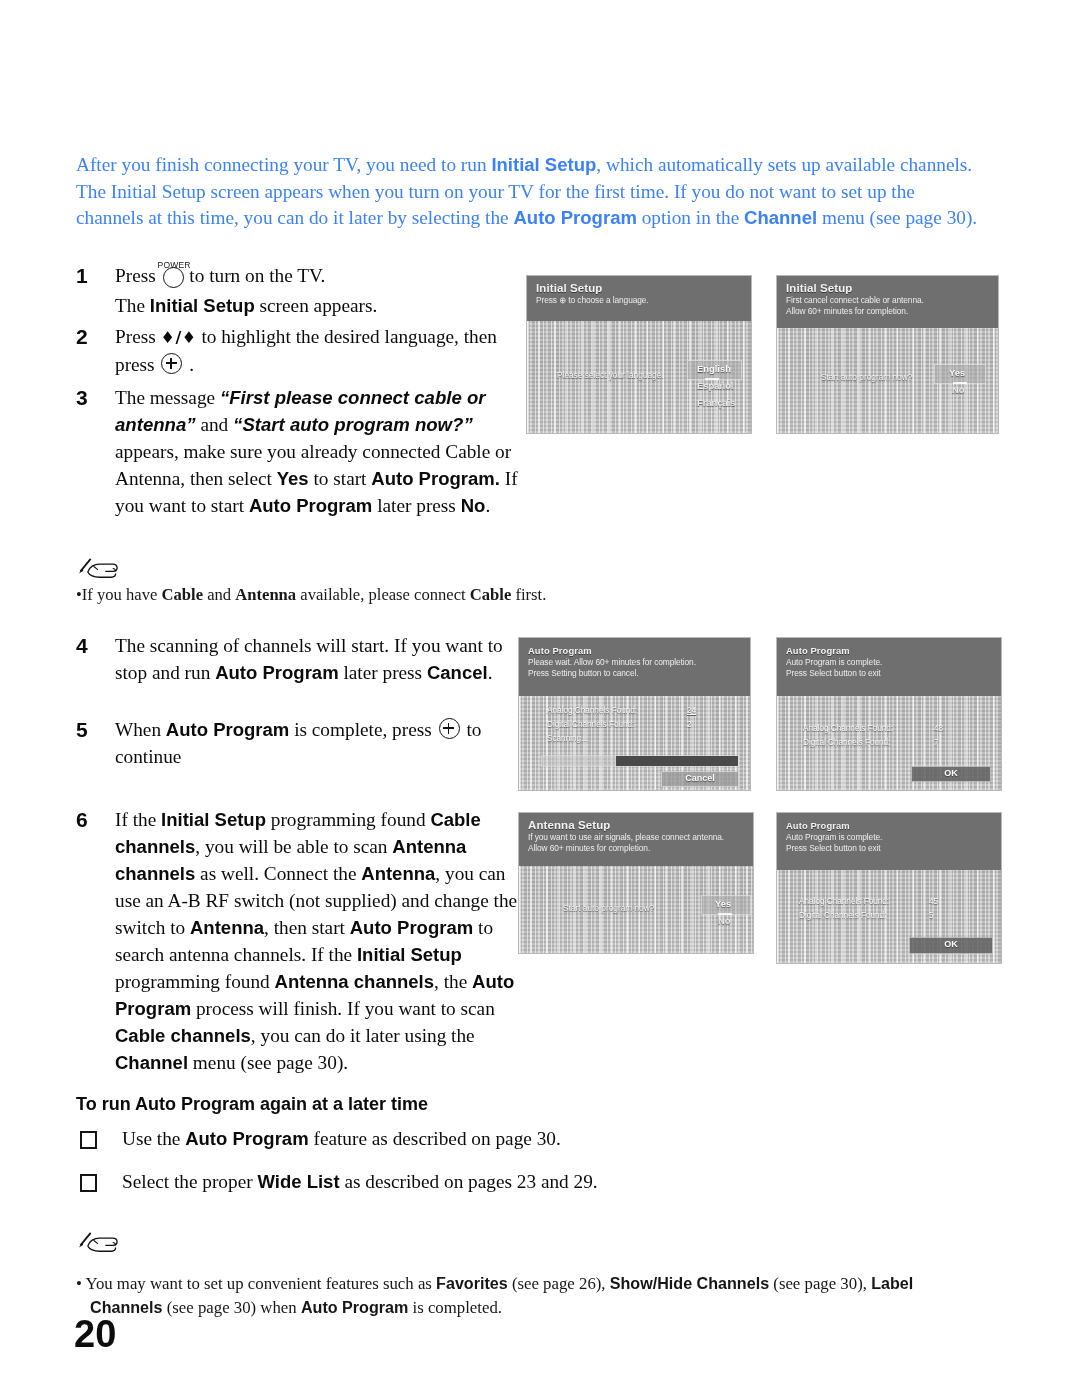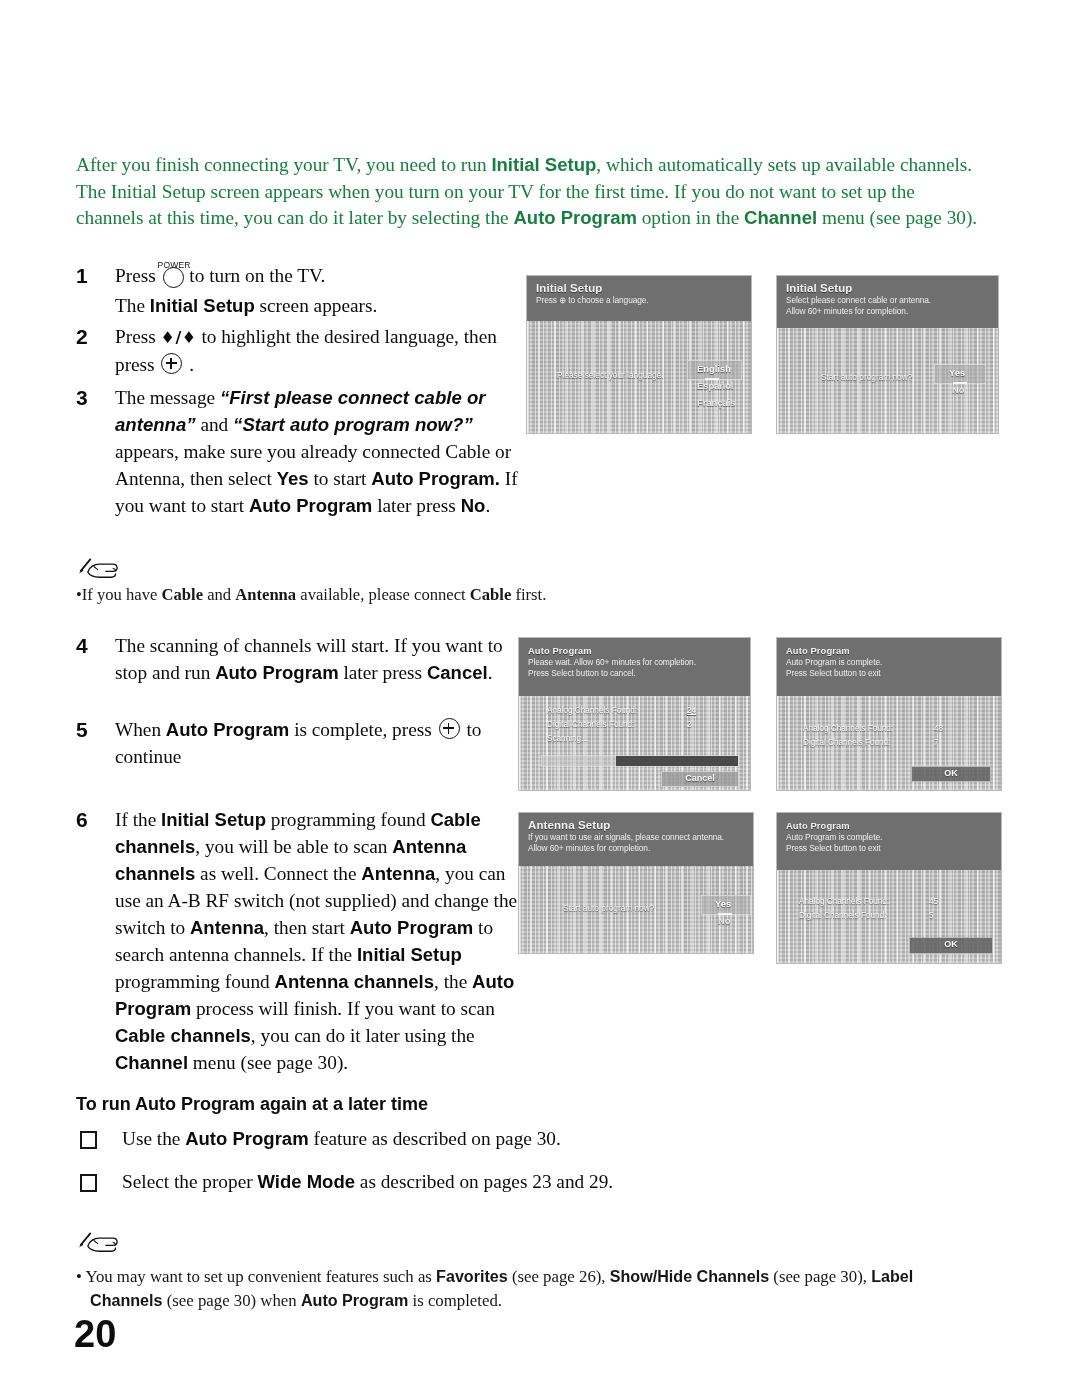--- a/index.html
+++ b/index.html
@@ -40,21 +40,21 @@
 
   
   .intro {
     position: absolute;
     left: 76px;
     top: 152px;
     width: 905px;
     font-size: 19.3px;
     line-height: 26.6px;
     text-align: left;
-    color: #15803d;
+    color: #3b82f6;
   }
   .intro b, .steps b, .bottom b, .footnote b {
     font-family: "Liberation Sans", sans-serif;
     font-weight: bold;
     font-size: 0.96em;
   }
 
   
   .steps {
     position: absolute;
@@ -410,34 +410,34 @@
 
   <div class="bottom" style="top:1094px;">
     <div class="sec-head">To run Auto Program again at a later time</div>
     <div class="sec-item">
       <span class="checkbox-glyph"></span><span>Use the </span><b>Auto Program</b><span> feature as described on page 30.</span>
     </div>
   </div>
 
   <div class="bottom" style="top:1169px;">
     <div class="sec-item">
-      <span class="checkbox-glyph"></span><span>Select the proper </span><b>Wide Mode</b><span> as described on pages 23 and 29.</span>
+      <span class="checkbox-glyph"></span><span>Select the proper </span><b>Wide List</b><span> as described on pages 23 and 29.</span>
     </div>
   </div>
 
   <div class="footnote" style="top:1228px;">
     <svg class="note-icon" viewBox="0 0 60 34">
       <path d="M6 23 L20 6" stroke="#121212" stroke-width="2.4" fill="none"></path>
       <path d="M4 26 L8 20 L10 22 Z" fill="#121212"></path>
       <path d="M16 24 c2,-7 9,-11 16,-11 l18,0 c4,0 6,2 6,5 c0,3 -2,5 -6,5 l-10,0" stroke="#121212" stroke-width="1.8" fill="none"></path>
       <path d="M16 24 c3,5 9,7 16,7 l16,0 c4,0 6,-2 6,-5" stroke="#121212" stroke-width="1.8" fill="none"></path>
       <path d="M50 19 c3,0 4,2 4,4" stroke="#121212" stroke-width="1.6" fill="none"></path>
       <path d="M24 16 l6,5" stroke="#121212" stroke-width="1.4" fill="none"></path>
     </svg>
-    <p style="margin-top:11px;">
+    <p style="margin-top:18px;">
       <span>• You may want to set up convenient features such as </span><b>Favorites</b><span> (see page 26), </span><b>Show/Hide Channels</b><span> (see page 30), </span><b>Label Channels</b><span> (see page 30) when </span><b>Auto Program</b><span> is completed.</span>
     </p>
   </div>
 
   <div class="page-number">20</div>
 
   <div class="shot" style="left:527px; top:276px; width:224px; height:157px;">
     <div class="shot-body">
       <div class="shot-noise"></div>
       <div class="shot-head" style="height:34px;">
@@ -451,38 +451,38 @@
       <div class="shot-opt dim" style="left:170px; top:104px;">Español</div>
       <div class="shot-opt dim" style="left:170px; top:121px;">Français</div>
     </div>
   </div>
 
   <div class="shot" style="left:777px; top:276px; width:221px; height:157px;">
     <div class="shot-body">
       <div class="shot-noise"></div>
       <div class="shot-head" style="height:41px;">
         <div class="shot-title">Initial Setup</div>
-        <div class="shot-sub">Select please connect cable or antenna.</div>
+        <div class="shot-sub">First cancel connect cable or antenna.</div>
         <div class="shot-sub">Allow 60+ minutes for completion.</div>
       </div>
       <div class="shot-msg" style="left:44px; top:96px;">Start auto program now?</div>
       <div class="shot-optbox" style="left:157px; top:88px; width:50px; height:18px;"></div>
       <div class="shot-opt" style="left:172px; top:91px;">Yes</div>
       <div class="sel-underline" style="left:176px; top:106px; width:14px;"></div>
       <div class="shot-opt dim" style="left:175px; top:108px;">No</div>
     </div>
   </div>
 
   <div class="shot" style="left:519px; top:638px; width:231px; height:152px;">
     <div class="shot-body">
       <div class="shot-noise"></div>
       <div class="shot-head" style="height:47px;">
         <div class="shot-title small">Auto Program</div>
         <div class="shot-sub">Please wait. Allow 60+ minutes for completion.</div>
-        <div class="shot-sub">Press Select button to cancel.</div>
+        <div class="shot-sub">Press Setting button to cancel.</div>
       </div>
       <div class="shot-row" style="left:28px; top:68px;">Analog Channels Found:</div>
       <div class="shot-row" style="left:168px; top:68px;text-decoration:underline;">24</div>
       <div class="shot-row" style="left:28px; top:82px;">Digital Channels Found:</div>
       <div class="shot-row" style="left:168px; top:82px;">2</div>
       <div class="shot-row" style="left:28px; top:96px;">Scanning...</div>
       <div class="progress-track" style="left:22px; top:117px; width:196px;">
         <div class="progress-fill" style="width:62%; left:38%;"></div>
       </div>
       <div class="shot-button" style="left:142px; top:133px; width:76px; height:14px;">Cancel</div>

